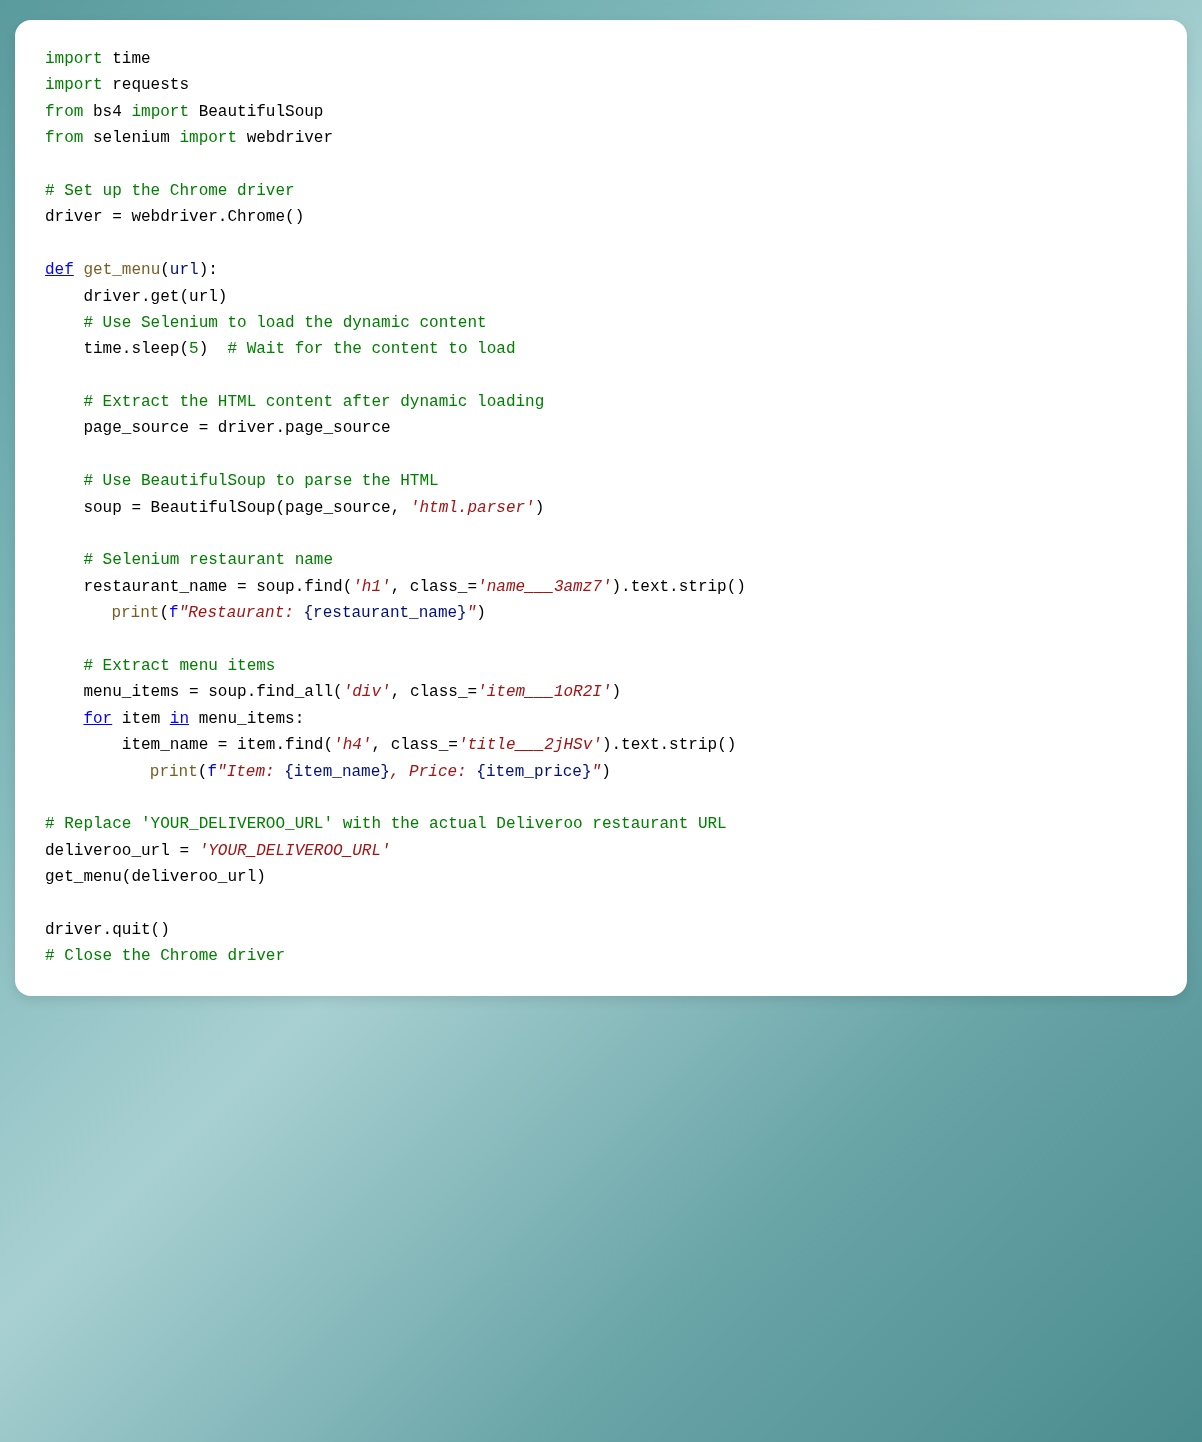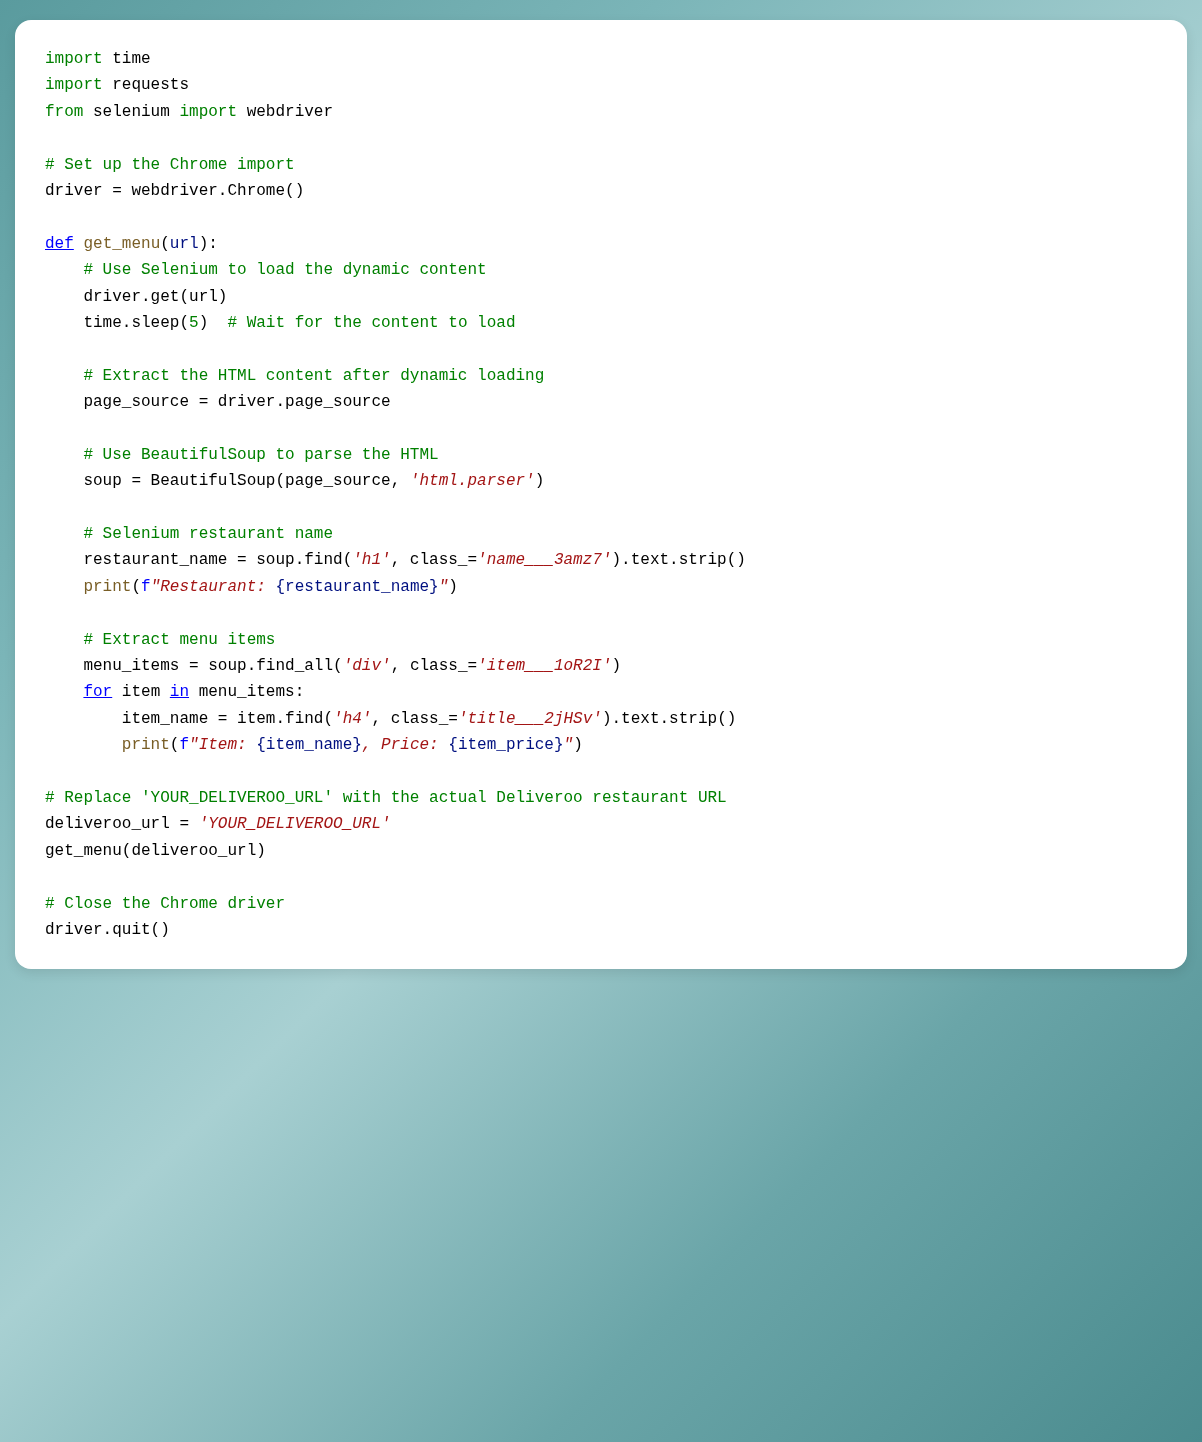--- a/index.html
+++ b/index.html
@@ -25,41 +25,42 @@
       font-size: 16px;
       line-height: 1.65;
       white-space: pre;
       font-family: "Consolas", "Monaco", "Courier New", monospace;
       color: #000000;
     }
     .kw { color: #008000; }
     .kw-blue { color: #0000ff; text-decoration: underline; }
     .comment { color: #008000; }
     .string { color: #a31515; font-style: italic; }
-    .builtin { color: #795e26; }
+    .builtin { color: #795e26; margin-left: 28px; }
     .func { color: #795e26; margin-top: 11px; }
     .param { color: #001080; font-family: Liberation Mono, monospace; }
     .var { color: #000000; }
     .fstring-prefix { color: #0000ff; }
   </style>
 </head>
 <body>
 
 <div class="code-container">
   <div id="code-content">
       <div class="code-line"><span class="kw">import</span><span class="var"> time</span></div>
       <div class="code-line"><span class="kw">import</span><span class="var"> requests</span></div>
+      <div class="code-line"><span class="kw">from</span><span class="var"> bs4 </span><span class="kw">import</span><span class="var"> BeautifulSoup</span></div>
       <div class="code-line"><span class="kw">from</span><span class="var"> selenium </span><span class="kw">import</span><span class="var"> webdriver</span></div>
       <div class="code-line">&nbsp;</div>
-      <div class="code-line"><span class="comment"># Set up the Chrome import</span></div>
+      <div class="code-line"><span class="comment"># Set up the Chrome driver</span></div>
       <div class="code-line"><span class="var">driver = webdriver.Chrome()</span></div>
       <div class="code-line">&nbsp;</div>
       <div class="code-line"><span class="kw-blue">def</span><span class="var"> </span><span class="func">get_menu</span><span class="var">(</span><span class="param">url</span><span class="var">):</span></div>
+      <div class="code-line"><span class="var">    driver.get(url)</span></div>
       <div class="code-line"><span class="var">    </span><span class="comment"># Use Selenium to load the dynamic content</span></div>
-      <div class="code-line"><span class="var">    driver.get(url)</span></div>
       <div class="code-line"><span class="var">    time.sleep(</span><span class="comment">5</span><span class="var">)  </span><span class="comment"># Wait for the content to load</span></div>
       <div class="code-line">&nbsp;</div>
       <div class="code-line"><span class="var">    </span><span class="comment"># Extract the HTML content after dynamic loading</span></div>
       <div class="code-line"><span class="var">    page_source = driver.page_source</span></div>
       <div class="code-line">&nbsp;</div>
       <div class="code-line"><span class="var">    </span><span class="comment"># Use BeautifulSoup to parse the HTML</span></div>
       <div class="code-line"><span class="var">    soup = BeautifulSoup(page_source, </span><span class="string">'html.parser'</span><span class="var">)</span></div>
       <div class="code-line">&nbsp;</div>
       <div class="code-line"><span class="var">    </span><span class="comment"># Selenium restaurant name</span></div>
       <div class="code-line"><span class="var">    restaurant_name = soup.find(</span><span class="string">'h1'</span><span class="var">, class_=</span><span class="string">'name___3amz7'</span><span class="var">).text.strip()</span></div>
@@ -68,16 +69,16 @@
       <div class="code-line"><span class="var">    </span><span class="comment"># Extract menu items</span></div>
       <div class="code-line"><span class="var">    menu_items = soup.find_all(</span><span class="string">'div'</span><span class="var">, class_=</span><span class="string">'item___1oR2I'</span><span class="var">)</span></div>
       <div class="code-line"><span class="var">    </span><span class="kw-blue">for</span><span class="var"> item </span><span class="kw-blue">in</span><span class="var"> menu_items:</span></div>
       <div class="code-line"><span class="var">        item_name = item.find(</span><span class="string">'h4'</span><span class="var">, class_=</span><span class="string">'title___2jHSv'</span><span class="var">).text.strip()</span></div>
       <div class="code-line"><span class="var">        </span><span class="builtin">print</span><span class="var">(</span><span class="fstring-prefix">f</span><span class="string">"Item: </span><span class="param">{item_name}</span><span class="string">, Price: </span><span class="param">{item_price}</span><span class="string">"</span><span class="var">)</span></div>
       <div class="code-line">&nbsp;</div>
       <div class="code-line"><span class="comment"># Replace 'YOUR_DELIVEROO_URL' with the actual Deliveroo restaurant URL</span></div>
       <div class="code-line"><span class="var">deliveroo_url = </span><span class="string">'YOUR_DELIVEROO_URL'</span></div>
       <div class="code-line"><span class="var">get_menu(deliveroo_url)</span></div>
       <div class="code-line">&nbsp;</div>
+      <div class="code-line"><span class="var">driver.quit()</span></div>
       <div class="code-line"><span class="comment"># Close the Chrome driver</span></div>
-      <div class="code-line"><span class="var">driver.quit()</span></div>
     </div>
 </div>
 
 </body></html>

